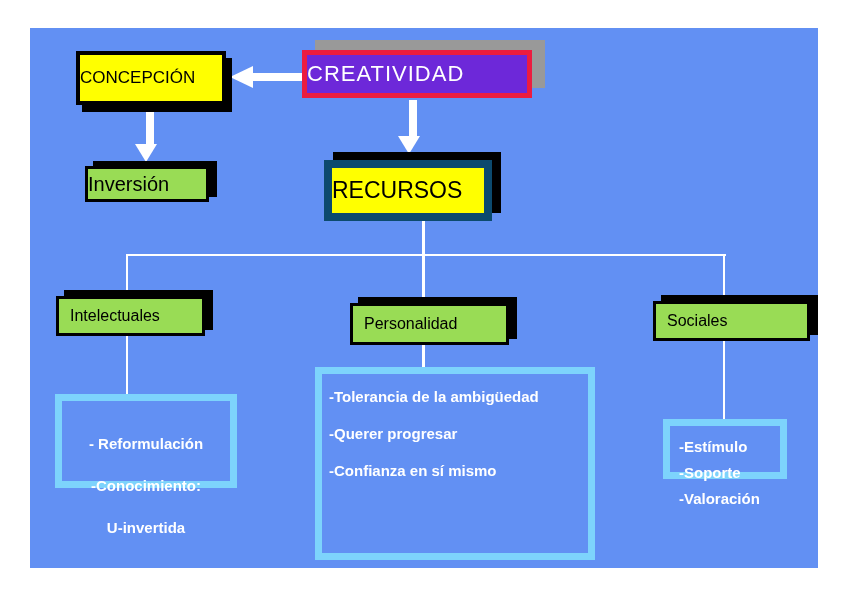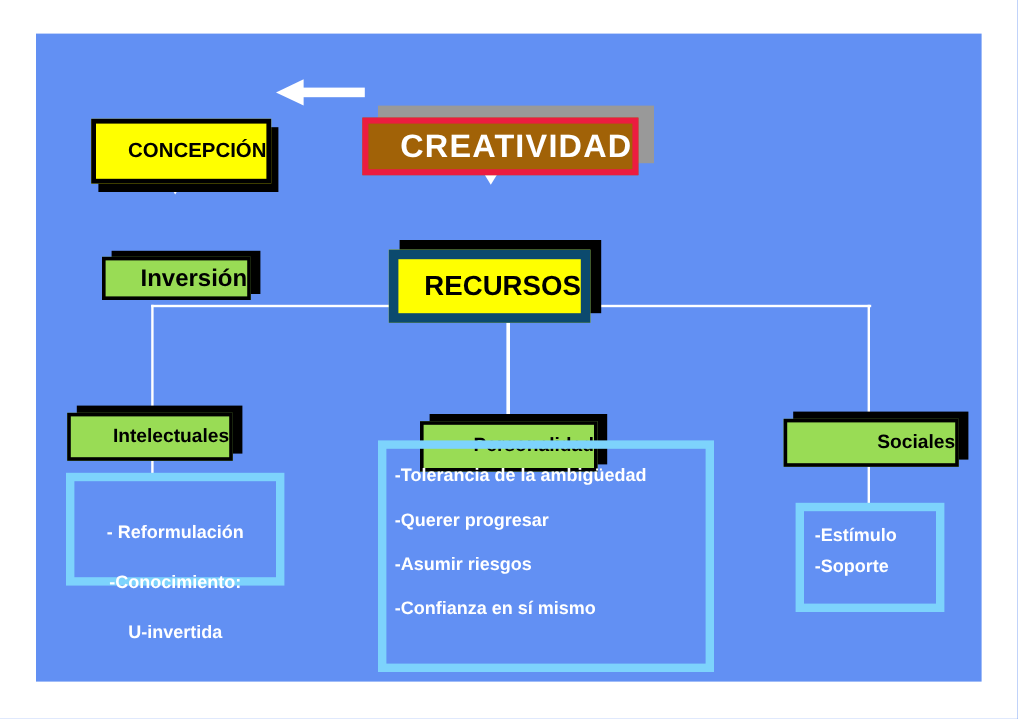--- a/index.html
+++ b/index.html
@@ -26,29 +26,29 @@
   .head{position:absolute;width:0;height:0;z-index:1;}
   .a-left-shaft{left:222px;top:45px;width:52px;height:8px;}
   .a-left-head{left:200px;top:38px;border-right:23px solid #ffffff;border-top:11px solid transparent;border-bottom:11px solid transparent;}
   .a-down1-shaft{left:116px;top:82px;width:8px;height:35px;}
   .a-down1-head{left:105px;top:116px;border-top:18px solid #ffffff;border-left:11px solid transparent;border-right:11px solid transparent;}
   .a-down2-shaft{left:379px;top:72px;width:8px;height:37px;}
   .a-down2-head{left:368px;top:108px;border-top:18px solid #ffffff;border-left:11px solid transparent;border-right:11px solid transparent;}
   
   .node{
     position:absolute;z-index:2;
-    display:flex;align-items:center;justify-content:flex-end;
-    font-weight:bold;color:#000;text-align:center;margin-top:48px;
+    display:flex;align-items:center;justify-content:flex-start;
+    font-weight:normal;color:#000;text-align:center;
   }
   .creatividad{
     left:272px;top:22px;width:220px;height:38px;
     border:5px solid #EC1C40;
-    background:#a16207;
+    background:#6d28d9;
     box-shadow:13px -10px 0 #999999;
-    color:#ffffff;font-size:27px;letter-spacing:1px;
+    color:#ffffff;font-size:22px;letter-spacing:1px;
   }
   .concepcion{
     left:46px;top:23px;width:142px;height:46px;
     background:#FFFF00;border:4px solid #000;
     box-shadow:6px 7px 0 #000000;
     font-size:17px;
   }
   .inversion{
     left:55px;top:138px;width:118px;height:30px;
     background:#99DC55;border:3px solid #000;
@@ -58,37 +58,38 @@
   .recursos{
     left:294px;top:132px;width:152px;height:45px;
     background:#FFFF00;border:8px solid #0c4a6e;
     box-shadow:9px -8px 0 #000000;
     font-size:23px;
   }
   .branch{
     background:#99DC55;border:3px solid #000;
     box-shadow:8px -6px 0 #000000;
     font-size:16px;
+    padding-left:11px;
   }
   .intelectuales{left:26px;top:268px;width:132px;height:34px;}
   .personalidad{left:320px;top:275px;width:142px;height:36px;}
   .sociales{left:623px;top:273px;width:140px;height:34px;}
   
   .detail{
     position:absolute;z-index:2;
     border:7px solid #7dd3fc;
     color:#ffffff;font-weight:bold;font-size:15px;
     box-sizing:border-box;
   }
   .detail1{left:25px;top:366px;width:182px;height:94px;text-align:center;padding-top:12px;}
   .detail1 .item{line-height:22px;margin-top:20px;}
   .detail1 .item-0{margin-bottom:9px;}
   .detail2{left:285px;top:339px;width:280px;height:193px;padding:12px 0 0 7px;}
   .detail2 .item{margin-bottom:16px;line-height:21px;}
-  .detail3{left:633px;top:391px;width:124px;height:91px;padding:8px 0 0 9px;}
+  .detail3{left:633px;top:391px;width:124px;height:60px;padding:8px 0 0 9px;}
   .detail3 .item{line-height:26px;}
 </style>
 </head>
 <body>
 
 <div class="page">
   <div class="slide">
 
     <div class="line hline"></div>
     <div class="line vline-center"></div>
@@ -127,23 +128,23 @@
 
     <div class="detail detail1">
       <div class="item item-0">- Reformulación</div>
       <div class="item">-Conocimiento:</div>
       <div class="item">U-invertida</div>
     </div>
 
     <div class="detail detail2">
       <div class="item">-Tolerancia de la ambigüedad</div>
       <div class="item">-Querer progresar</div>
-      <div class="item">-Asumir riesgos</div>
       <div class="item">-Confianza en sí mismo</div>
     </div>
 
     <div class="detail detail3">
       <div class="item">-Estímulo</div>
       <div class="item">-Soporte</div>
+      <div class="item">-Valoración</div>
     </div>
 
   </div>
 </div>
 
 </body></html>

